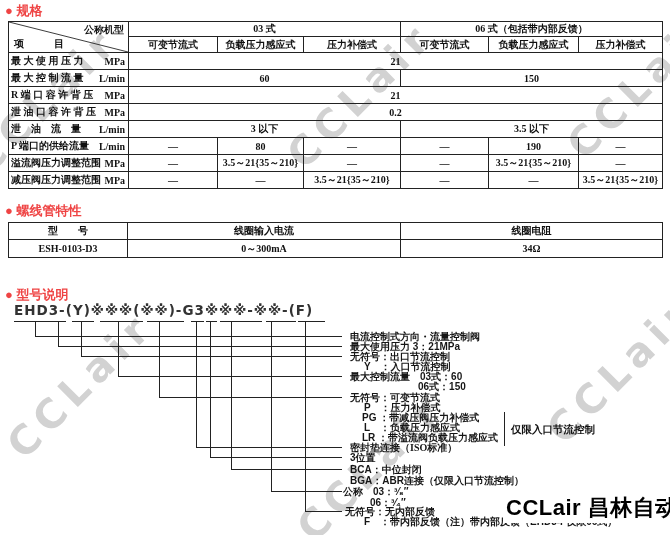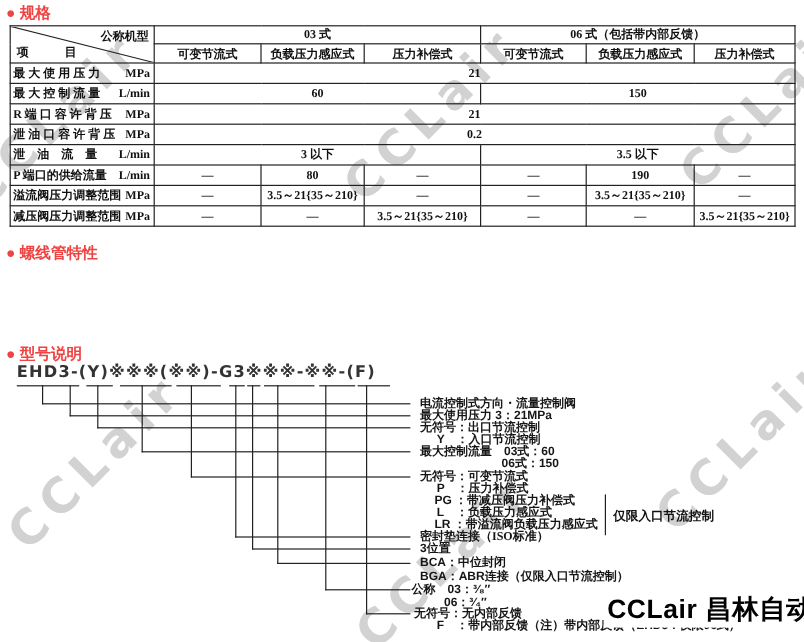--- a/index.html
+++ b/index.html
@@ -165,20 +165,39 @@
           <td>—</td>
           <td>3.5～21{35～210}</td>
           <td>—</td>
           <td>—</td>
           <td>3.5～21{35～210}</td>
         </tr>
       </tbody>
     </table>
 
   <div class="sec-title" style="top:202px">● 螺线管特性</div>
+  <table class="doc" id="solTable" style="left:8px;top:222px;width:654px">
+      <colgroup>
+        <col style="width: 119px;">
+        <col style="width: 273px;">
+        <col style="width: 262px;">
+      </colgroup>
+      <tbody>
+        <tr style="height: 17px;">
+          <td>型　　号</td>
+          <td>线圈输入电流</td>
+          <td>线圈电阻</td>
+        </tr>
+        <tr style="height: 18px;">
+          <td>ESH-0103-D3</td>
+          <td>0～300mA</td>
+          <td>34Ω</td>
+        </tr>
+      </tbody>
+    </table>
 
   <div class="sec-title" style="top:286px">● 型号说明</div>
   <div class="code">EHD3-(Y)※※※(※※)-G3※※※-※※-(F)</div>
   <div id="ladder">
       <div class="ul-seg" style="left: 14px; top: 321px; width: 52px;"></div>
       <div class="ul-seg" style="left: 72px; top: 321px; width: 22px;"></div>
       <div class="ul-seg" style="left: 100px; top: 321px; width: 43px;"></div>
       <div class="ul-seg" style="left: 147px; top: 321px; width: 37px;"></div>
       <div class="ul-seg" style="left: 191px; top: 321px; width: 13px;"></div>
       <div class="ul-seg" style="left: 206px; top: 321px; width: 11px;"></div>

